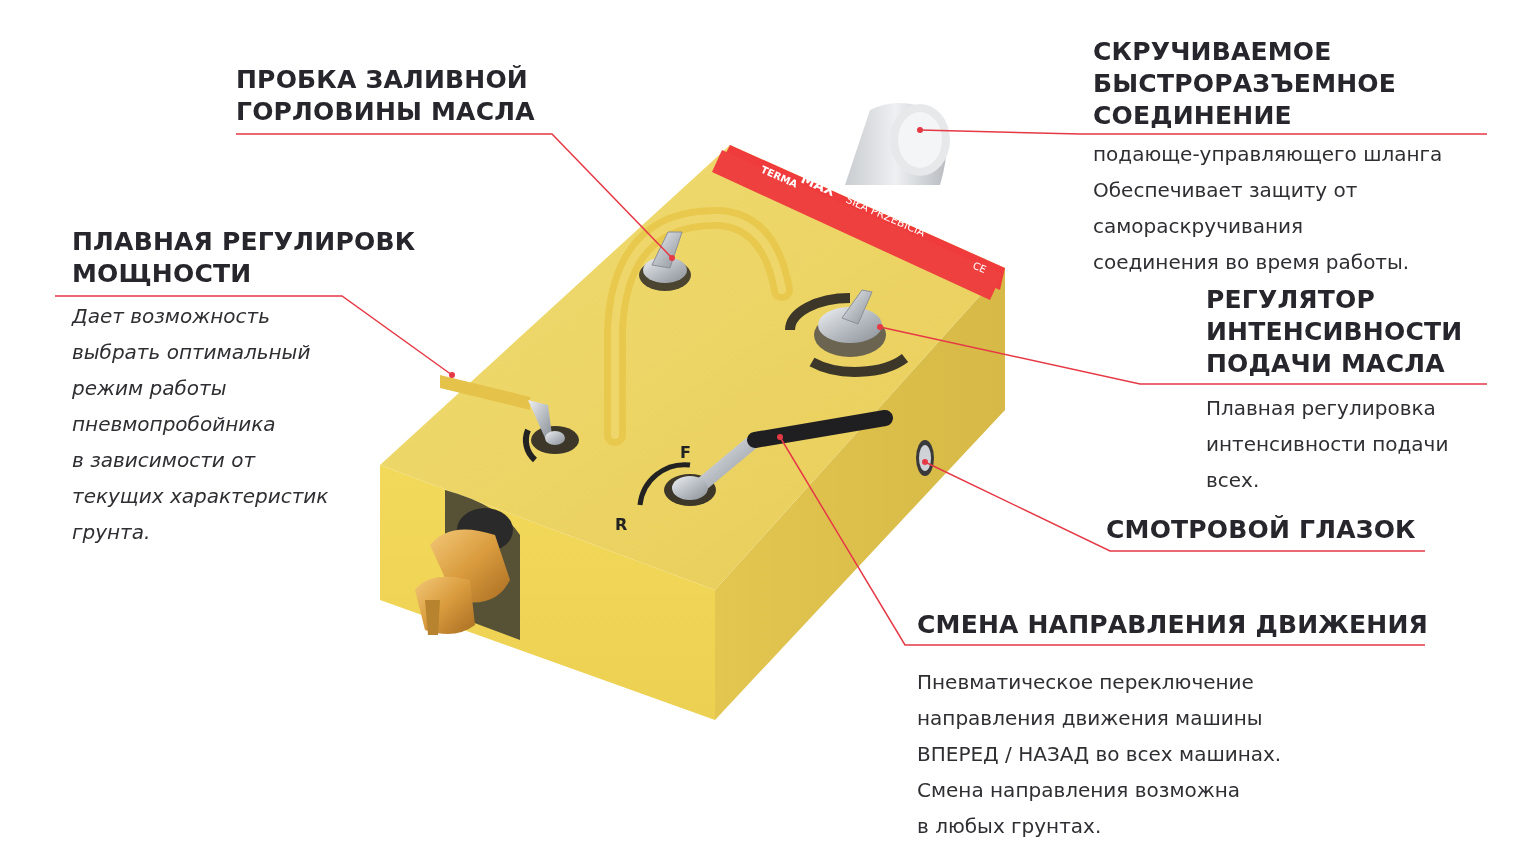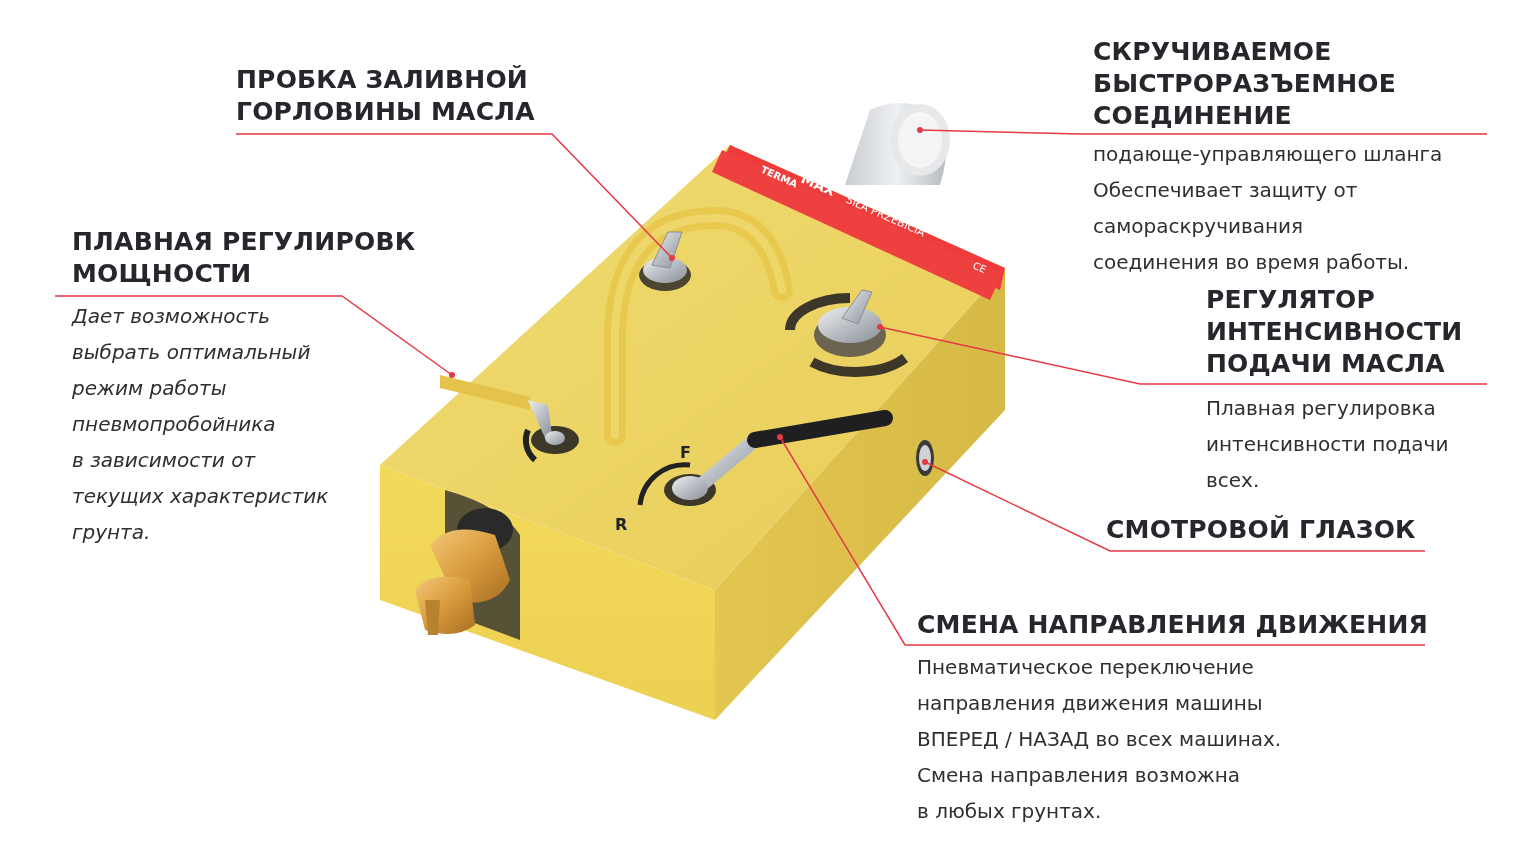--- a/index.html
+++ b/index.html
@@ -178,18 +178,18 @@
 интенсивности подачи
 всех.</div>
 </div>
 
 <div class="callout" style="left:1082px;top:514px;margin-left:24px;">
   <div class="title">СМОТРОВОЙ ГЛАЗОК</div>
 </div>
 
 <div class="callout" style="left:917px;top:609px;">
   <div class="title">СМЕНА НАПРАВЛЕНИЯ ДВИЖЕНИЯ</div>
-  <div class="desc" style="margin-top:8px;">Пневматическое переключение
+  <div class="desc" style="margin-top:23px;">Пневматическое переключение
 направления движения машины
 ВПЕРЕД / НАЗАД во всех машинах.
 Смена направления возможна
 в любых грунтах.</div>
 </div>
 
 </body></html>

